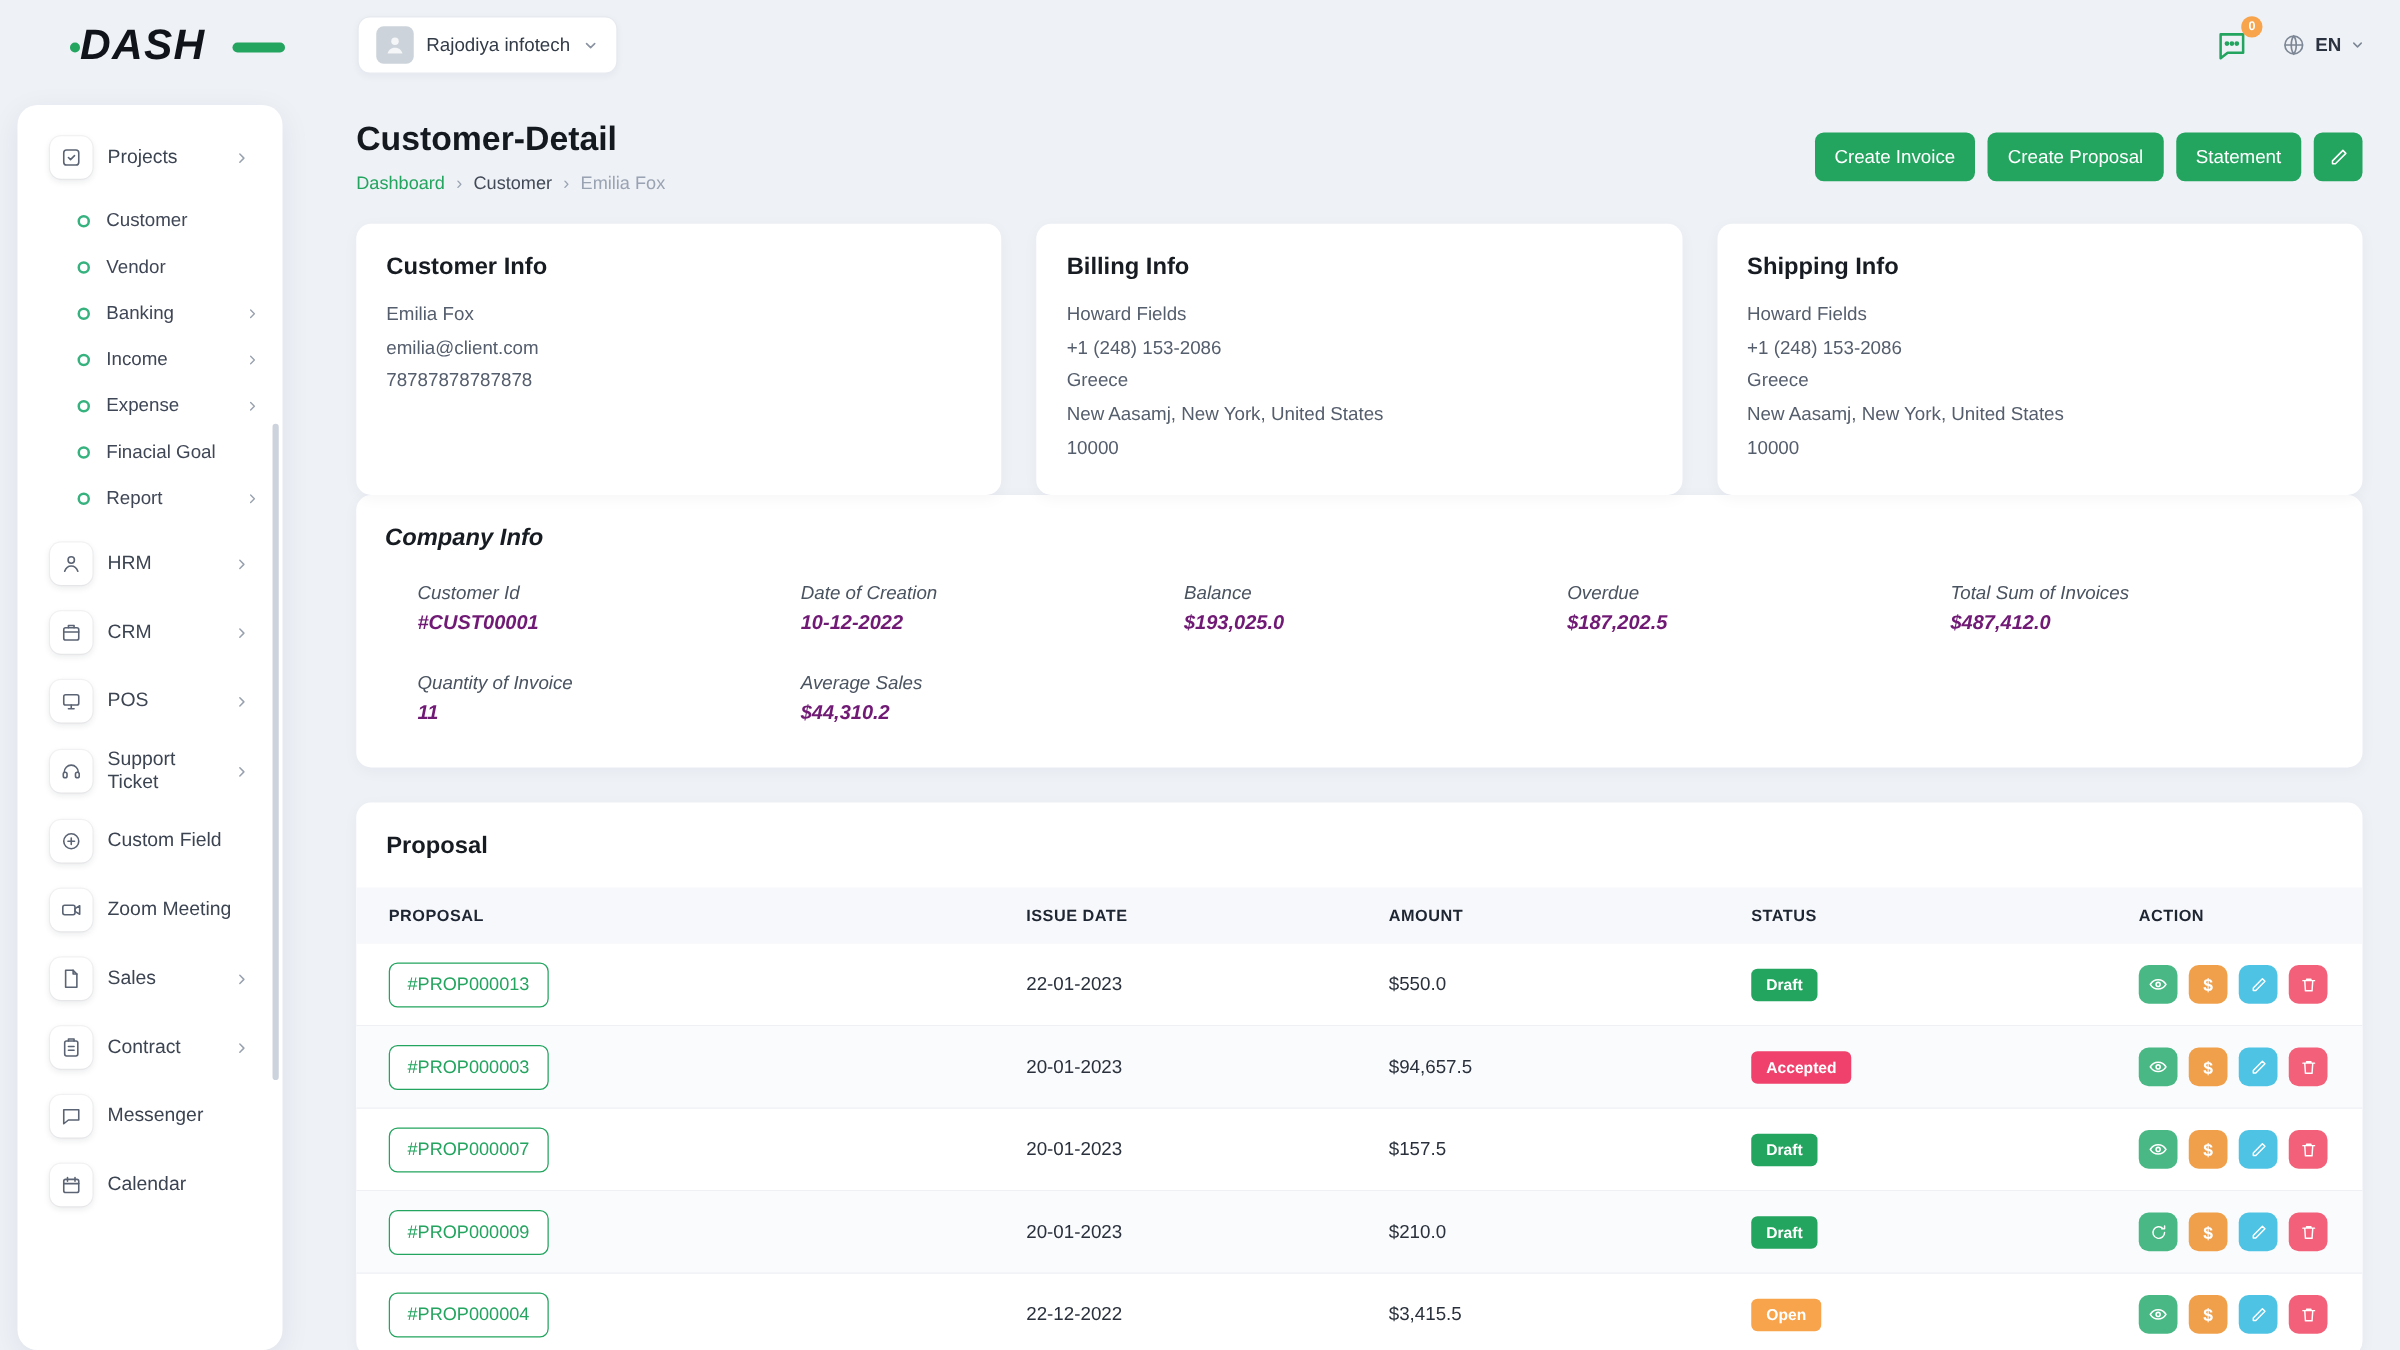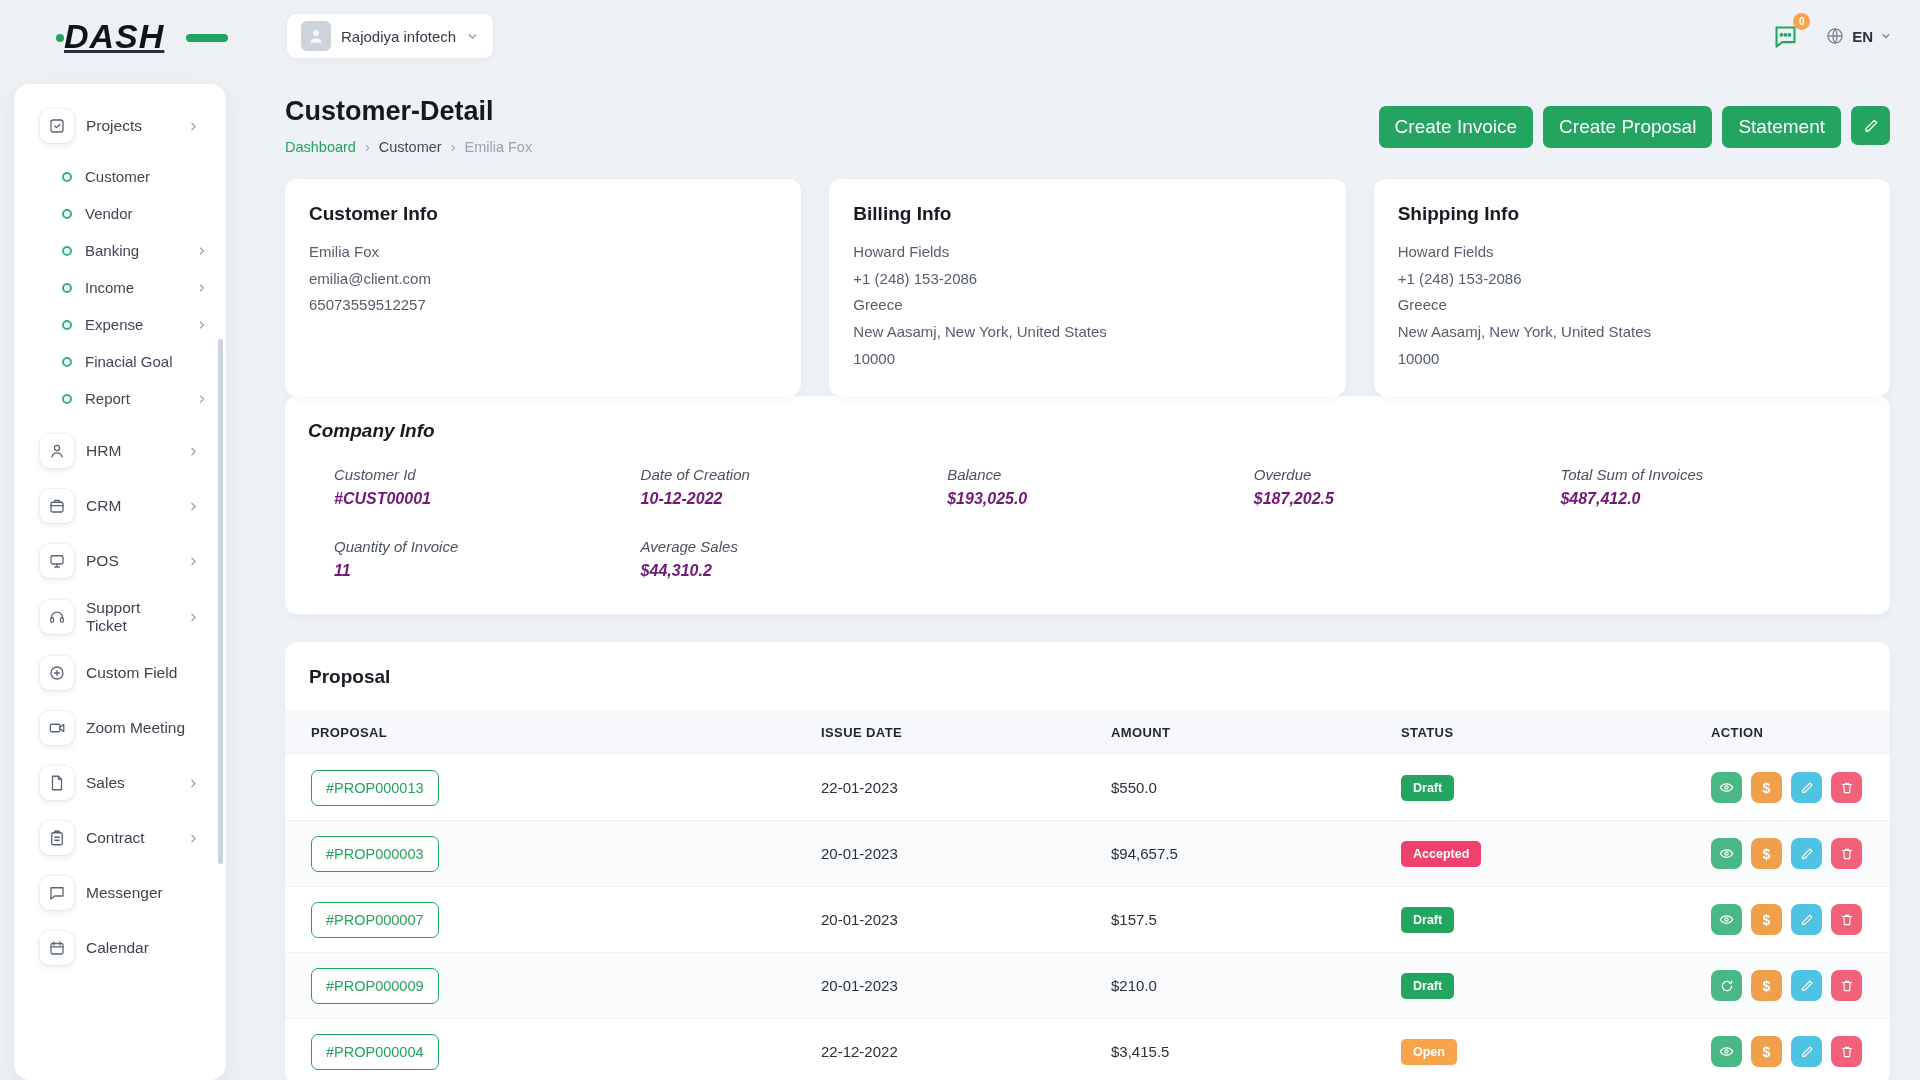--- a/index.html
+++ b/index.html
@@ -11,21 +11,21 @@
     position: relative;
     color: #2a313c;
   }
   svg { display:block; }
 
   
   .topbar {
     position:absolute; top:0; left:0; right:0; height:72px;
     display:flex; align-items:center; padding:0 28px 0 64px;
   }
-  .logo { display:flex; align-items:flex-start; position:relative; cursor:pointer; width:150px;text-decoration:underline; }
+  .logo { display:flex; align-items:flex-start; position:relative; cursor:pointer; width:150px; }
   .logo-text { font-size:34px; font-weight:900; letter-spacing:1px; color:#10141a; font-style:italic; }
   .logo-bar { position:absolute; right:-14px; top:17px; width:42px; height:8px; border-radius:4px; background:var(--primary,#23a45f); }
   .logo-dot { position:absolute; left:-8px; top:17px; width:8px; height:8px; border-radius:50%; background:var(--primary,#23a45f); }
   .company-pill {
     margin-left:72px; height:46px; display:flex; align-items:center; gap:10px;
     background:#fff; border:1px solid #e6eaef; border-radius:10px; padding:6px 14px;
     font-family:inherit; font-size:15px; color:#333b47; cursor:pointer;
     box-shadow:0 2px 6px rgba(20,30,60,.04);
   }
   .company-avatar { width:30px; height:30px; border-radius:6px; background:#ccd3da; display:flex; align-items:center; justify-content:center; color:#f4f6f8; }
@@ -72,21 +72,21 @@
   .page-head { display:flex; justify-content:space-between; align-items:flex-start; }
   .page-title { font-size:27px; font-weight:700; color:#14181f; margin-bottom:12px; }
   .breadcrumb { display:flex; align-items:center; font-size:14.5px; }
   .breadcrumb .bc-link { color:var(--primary,#23a45f); text-decoration:none; cursor:pointer; }
   .breadcrumb .bc-sep { color:#9aa3b2; margin:0 9px; }
   .breadcrumb .bc-mid { color:#424a57; cursor:pointer; }
   .breadcrumb .bc-cur { color:#9aa3b2; }
   .page-actions { display:flex; gap:10px; margin-top:10px; }
   .btn {
     background:var(--primary,#23a45f); color:#fff; border:none; border-radius:7px;
-    font-family:inherit; font-size:19px; padding:10px 16px; cursor:pointer;
+    font-family:inherit; font-size:15px; padding:10px 16px; cursor:pointer;
   }
   .btn-sq { width:39px; height:39px; display:flex; align-items:center; justify-content:center; padding:0; }
 
   .card { background:#fff; border-radius:12px; box-shadow:0 3px 12px rgba(20,30,60,.04); }
   .card-title { font-size:19px; font-weight:700; color:#171b22; }
 
   .cards-row { margin-top:24px; display:grid; grid-template-columns:1fr 1fr 1fr; gap:28px; }
   .info-card { padding:24px; min-height:205px; }
   .info-lines { margin-top:14px; font-size:15px; color:#555e6d; line-height:1.78; }
 
@@ -397,21 +397,21 @@
       </button>
     </div>
   </div>
 
   <section class="cards-row">
     <div class="card info-card">
       <h2 class="card-title">Customer Info</h2>
       <div class="info-lines">
         <div>Emilia Fox</div>
         <div>emilia@client.com</div>
-        <div>65073559512257</div>
+        <div>78787878787878</div>
       </div>
     </div>
     <div class="card info-card">
       <h2 class="card-title">Billing Info</h2>
       <div class="info-lines">
         <div>Howard Fields</div>
         <div>+1 (248) 153-2086</div>
         <div>Greece</div>
         <div>New Aasamj, New York, United States</div>
         <div>10000</div>

